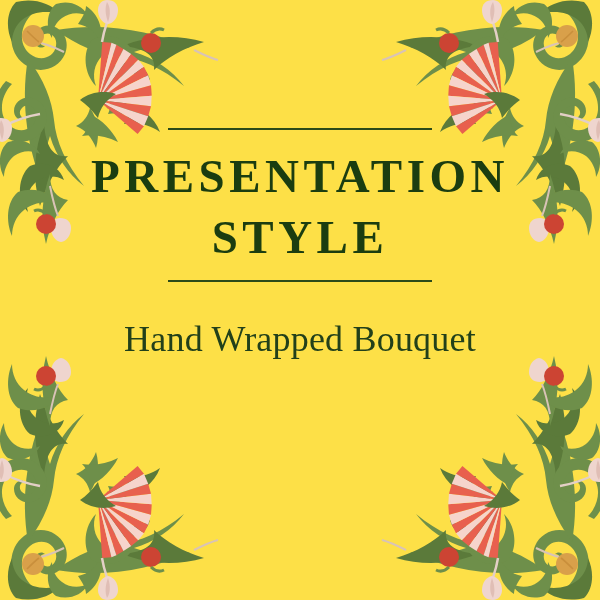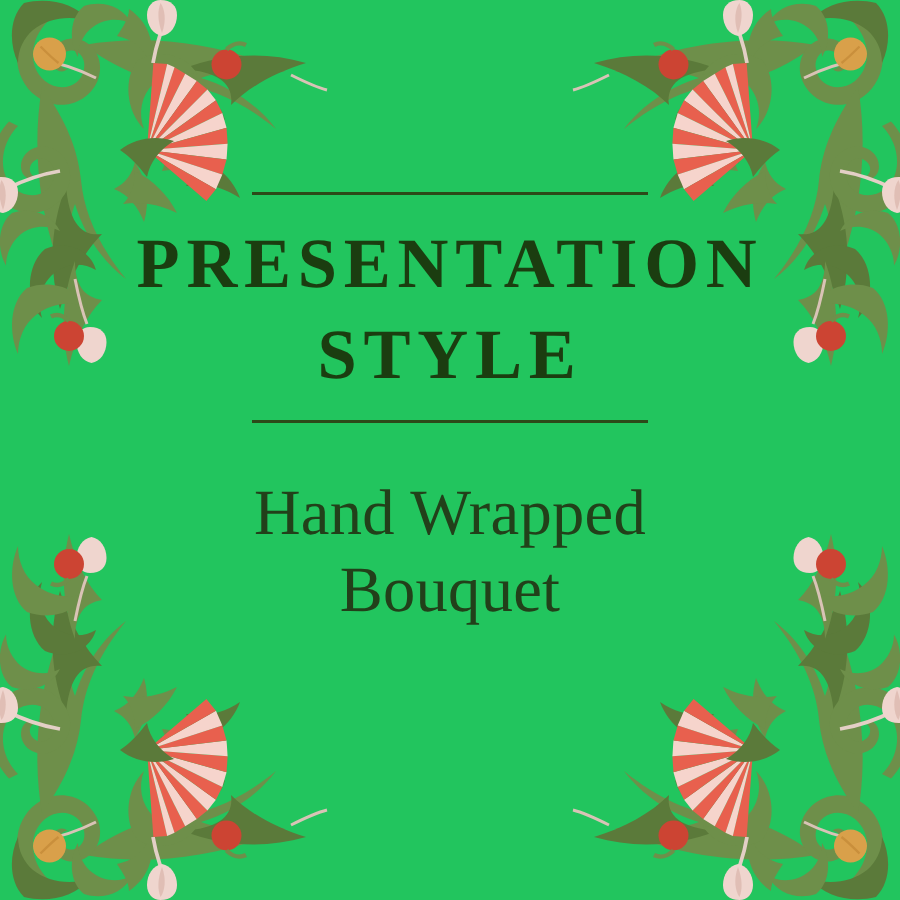--- a/index.html
+++ b/index.html
@@ -10,21 +10,21 @@
     width: 600px;
     height: 600px;
     overflow: hidden;
     font-family: "Liberation Serif", serif;
   }
 
   #card {
     position: relative;
     width: 600px;
     height: 600px;
-    background: #22c55e;
+    background: #fde047;
     overflow: hidden;
   }
 
   
   .corner {
     position: absolute;
     width: 262px;
     height: 262px;
     pointer-events: none;
   }
@@ -62,21 +62,21 @@
     letter-spacing: 4.5px;
     margin: 0;
     padding: 0 14px;
     text-transform: uppercase;
   }
 
   #subtitle {
     color: #22401A;
     font-family: "Liberation Serif", serif;
     font-weight: normal;
-    font-size: 43px;
+    font-size: 36px;
     line-height: 1.18;
     letter-spacing: 0.2px;
     margin: 36px 0 0 0;
     padding: 0 120px;
   }
 </style>
 </head>
 <body>
 
 <div id="card">

